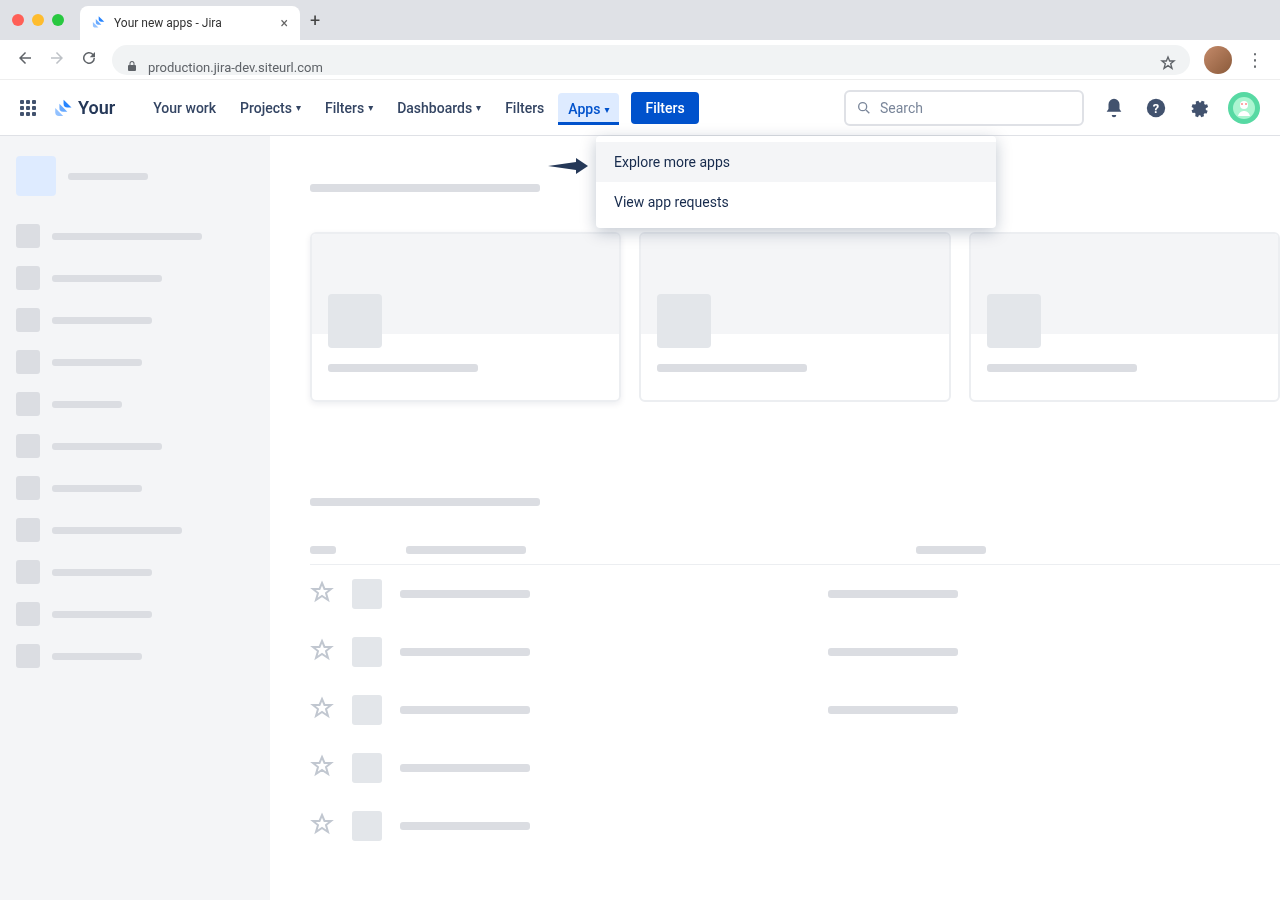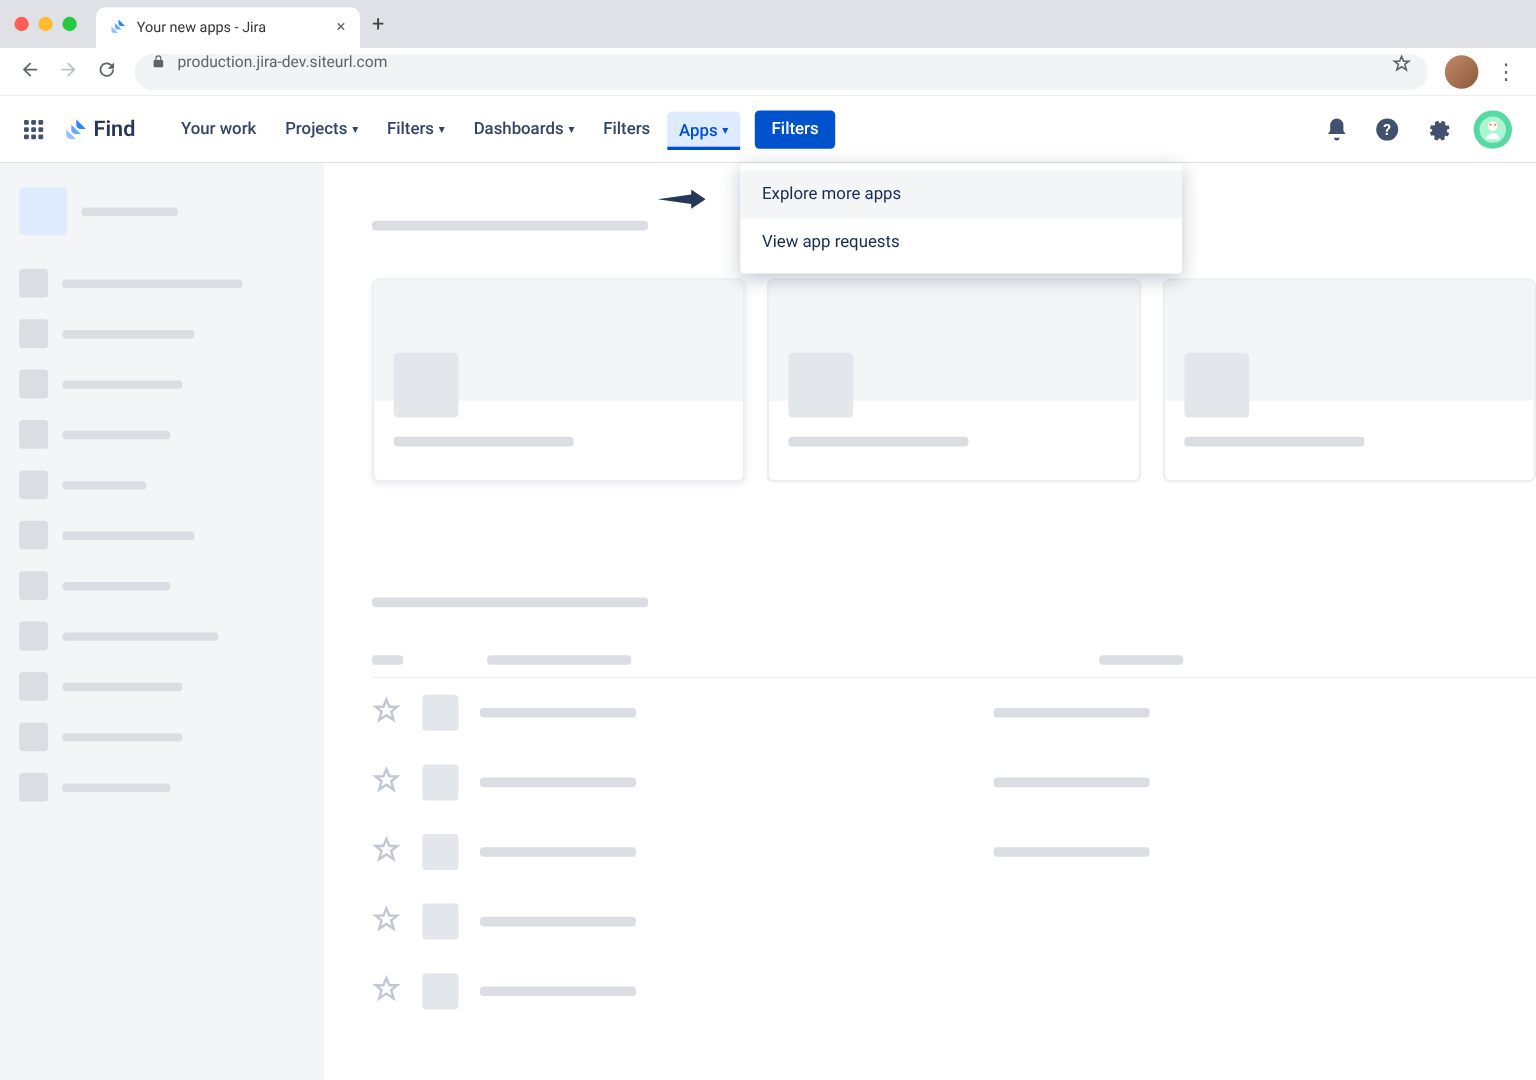--- a/index.html
+++ b/index.html
@@ -14,21 +14,21 @@
 .tl-green { background: #28c840; }
 .browser-tab { background: #fff; height: 34px; margin-top: 6px; border-radius: 8px 8px 0 0; display: flex; align-items: center; padding: 0 12px; gap: 8px; min-width: 220px; }
 .browser-tab .favicon svg { width: 14px; height: 14px; }
 .browser-tab .title { font-size: 12px; color: #333; flex: 1; }
 .browser-tab .close { font-size: 14px; color: #666; }
 .new-tab { margin-left: 10px; color: #444; font-size: 18px; }
 
 .addr-bar { height: 40px; background: #fff; display: flex; align-items: center; padding: 0 16px; gap: 14px; border-bottom: 1px solid #eee; }
 .addr-bar .nav-btn { color: #5f6368; width: 18px; text-align: center; }
 .addr-bar .nav-btn.disabled { color: #bdc1c6; }
-.url-field { flex: 1; background: #f1f3f4; border-radius: 18px; height: 30px; display: flex; align-items: flex-start; padding: 0 14px; gap: 10px; }
+.url-field { flex: 1; background: #f1f3f4; border-radius: 18px; height: 30px; display: flex; align-items: flex-end; padding: 0 14px; gap: 10px; }
 .url-field .lock { color: #5f6368; font-size: 12px; }
 .url-field .url { font-size: 13px; color: #5f6368; flex: 1; }
 .url-field .star { color: #5f6368; }
 .chrome-avatar { width: 28px; height: 28px; border-radius: 50%; background: linear-gradient(135deg, #c48a6a, #8a5a3a); }
 .chrome-menu { color: #5f6368; font-size: 18px; }
 
 
 .jira-nav { height: 56px; background: #fff; border-bottom: 1px solid #dfe1e6; display: flex; align-items: center; padding: 0 20px; gap: 18px; }
 .app-switcher { display: grid; grid-template-columns: repeat(3,4px); grid-gap: 2px; }
 .app-switcher span { width: 4px; height: 4px; background: #42526e; border-radius: 1px; }
@@ -43,21 +43,21 @@
 .nav-spacer { flex: 1; }
 .search-box { background: #fff; border: 2px solid #dfe1e6; border-radius: 6px; height: 36px; width: 240px; display: flex; align-items: center; padding: 0 10px; gap: 8px; }
 .search-box svg { width: 16px; height: 16px; }
 .search-box .ph { color: #7a869a; font-size: 14px; }
 .nav-icon { color: #42526e; width: 24px; height: 24px; display: flex; align-items: center; justify-content: center; }
 .nav-icon svg { width: 22px; height: 22px; }
 .user-avatar { width: 32px; height: 32px; border-radius: 50%; background: #57d9a3; display: flex; align-items: center; justify-content: center; }
 .user-avatar svg { width: 24px; height: 24px; }
 
 
-.dropdown { position: absolute; top: 136px; left: 617px; width: 368px; background: #fff; border-radius: 4px; box-shadow: 0 4px 16px rgba(9,30,66,0.25); padding: 6px 0; z-index: 10; }
+.dropdown { position: absolute; top: 136px; left: 596px; width: 400px; background: #fff; border-radius: 4px; box-shadow: 0 4px 16px rgba(9,30,66,0.25); padding: 6px 0; z-index: 10; }
 .dropdown-item { padding: 12px 18px; color: #172b4d; font-size: 14px; }
 .dropdown-item.highlighted { background: #f4f5f7; }
 .arrow-pointer { position: absolute; top: 156px; left: 548px; z-index: 11; }
 .arrow-pointer svg { width: 40px; height: 20px; }
 
 
 .content-area { display: flex; height: calc(100% - 136px); background: #fff; }
 .sidebar { width: 270px; background: #f4f5f7; padding: 20px 16px; }
 .project-header { display: flex; align-items: center; gap: 12px; margin-bottom: 24px; }
 .project-icon { width: 40px; height: 40px; background: #deebff; border-radius: 4px; }
@@ -147,21 +147,21 @@
       <span></span>
       <span></span>
       <span></span>
   </div>
   <div class="jira-logo">
     <svg viewBox="0 0 24 24">
         <path fill="#2684ff" d="M11.5 2L21 11.5h-5a4.5 4.5 0 0 1-4.5-4.5V2z"></path>
         <path fill="#2684ff" d="M6.5 7L16 16.5h-5A4.5 4.5 0 0 1 6.5 12V7z" opacity="0.7"></path>
         <path fill="#2684ff" d="M1.5 12L11 21.5H6A4.5 4.5 0 0 1 1.5 17v-5z" opacity="0.5"></path>
       </svg>
-    <span class="name">Find</span>
+    <span class="name">Your</span>
   </div>
   <div class="nav-items">
     <div class="nav-item">
         <span>Your work</span>
       </div>
     <div class="nav-item">
         <span>Projects</span>
         <span class="chev">▾</span>
       </div>
     <div class="nav-item">
@@ -175,20 +175,27 @@
     <div class="nav-item">
         <span>Filters</span>
       </div>
     <div class="nav-item active">
         <span>Apps</span>
         <span class="chev">▾</span>
       </div>
     <div class="create-btn"><span>Filters</span></div>
   </div>
   <div class="nav-spacer"></div>
+  <div class="search-box">
+    <svg viewBox="0 0 24 24">
+        <circle cx="10" cy="10" r="6" fill="none" stroke="#7a869a" stroke-width="2"></circle>
+        <line x1="15" y1="15" x2="20" y2="20" stroke="#7a869a" stroke-width="2"></line>
+      </svg>
+    <span class="ph">Search</span>
+  </div>
   <div class="nav-icon">
     <svg viewBox="0 0 24 24">
         <path fill="#42526e" d="M12 2a6 6 0 0 0-6 6v5l-2 3h16l-2-3V8a6 6 0 0 0-6-6zm0 20a2.5 2.5 0 0 0 2.5-2.5h-5A2.5 2.5 0 0 0 12 22z"></path>
       </svg>
   </div>
   <div class="nav-icon">
     <svg viewBox="0 0 24 24">
         <circle cx="12" cy="12" r="10" fill="#42526e"></circle>
         <text x="12" y="17" text-anchor="middle" fill="#fff" font-size="14" font-weight="bold">?</text>
       </svg>

